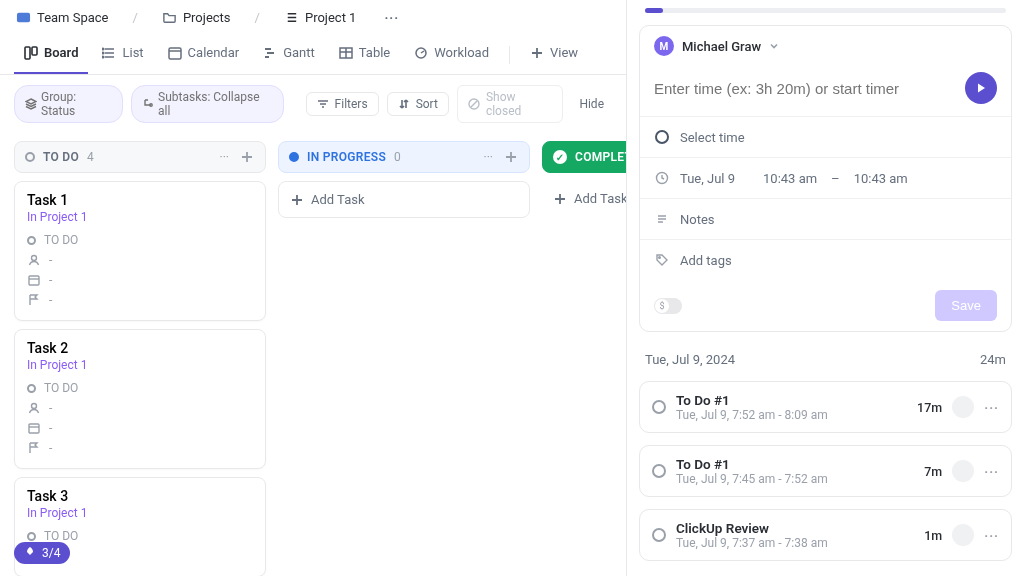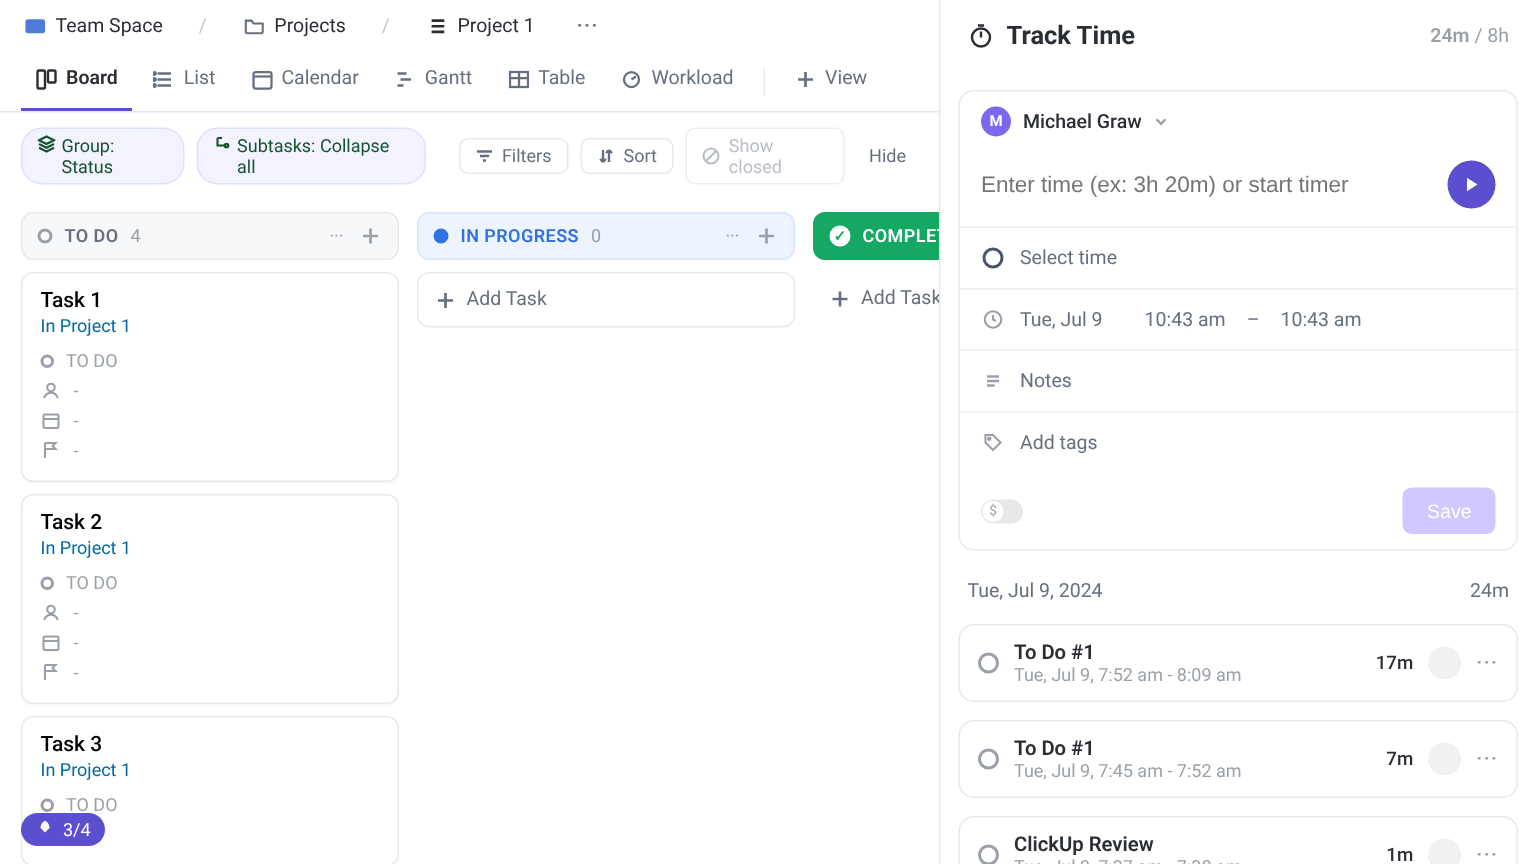--- a/index.html
+++ b/index.html
@@ -19,21 +19,21 @@
 
   
   .views{display:flex;align-items:center;gap:4px;padding:0 14px;border-bottom:1px solid #e8e8ea}
   .view{display:flex;align-items:flex-end;gap:6px;padding:10px 10px 12px;color:#656f7d;cursor:pointer;font-size:13px;border-bottom:2px solid transparent}
   .view.active{color:#2a2e34;border-bottom-color:#5b4fcf;font-weight:600}
   .view .vi{width:14px;height:14px}
   .vbar{width:1px;height:18px;background:#e8e8ea;margin:0 6px}
 
   
   .fbar{display:flex;align-items:center;gap:8px;padding:10px 14px}
-  .pill{display:flex;align-items:flex-start;gap:4px;border:1px solid #e0dffd;background:#f3f2ff;color:#14532d;border-radius:14px;padding:4px 10px;font-size:12px;cursor:pointer}
+  .pill{display:flex;align-items:center;gap:4px;border:1px solid #e0dffd;background:#f3f2ff;color:#737373;border-radius:14px;padding:4px 10px;font-size:12px;cursor:pointer}
   .chip{display:flex;align-items:center;gap:6px;border:1px solid #e8e8ea;border-radius:6px;padding:4px 10px;font-size:12px;color:#656f7d;cursor:pointer}
   .chip.muted{border-color:#eee;color:#b9bec7}
   .hidebtn{color:#656f7d;font-size:12px;padding:4px 8px;cursor:pointer}
   .fbar .gap{width:6px}
 
   
   .board{display:flex;gap:12px;padding:8px 14px 14px;overflow:auto}
   .col{width:252px;flex-shrink:0}
   .colhdr{display:flex;align-items:center;gap:8px;background:#f7f8f9;border:1px solid #e8e8ea;border-radius:8px;padding:8px 10px;color:#656f7d;font-size:12px}
   .colhdr.inprog{background:#eef4ff;border-color:#d6e4ff}
@@ -46,21 +46,21 @@
   .colhdr .cnt{color:#9aa0aa}
   .colhdr .sp{flex:1}
   .colhdr .ic{color:#9aa0aa;cursor:pointer;padding:0 2px}
 
   .addtask{display:flex;align-items:center;gap:8px;padding:10px 12px;color:#656f7d;font-size:13px;cursor:pointer}
   .addtask.bordered{border:1px solid #e8e8ea;border-radius:8px;margin-top:8px}
   .addtask.done{margin-top:8px}
 
   .card{background:#fff;border:1px solid #e8e8ea;border-radius:8px;padding:10px 12px;margin-top:8px;box-shadow:0 1px 2px rgba(0,0,0,.03)}
   .card .t{font-size:14px;color:#000000;font-weight:500;margin-bottom:2px}
-  .card .sub{font-size:12px;color:#0369a1;margin-bottom:6px}
+  .card .sub{font-size:12px;color:#8b5cf6;margin-bottom:6px}
   .attrrow{display:flex;align-items:center;gap:8px;color:#9aa0aa;font-size:12px;padding:3px 0}
   .attrrow .ai{width:14px;height:14px;display:inline-flex;align-items:center;justify-content:center}
   .statdot{width:9px;height:9px;border-radius:50%;border:2px solid #9aa0aa;display:inline-block}
 
   
   .rhdr{display:flex;align-items:center;gap:8px;padding:14px 18px 6px}
   .rhdr .ti{width:18px;height:18px;color:#2a2e34}
   .rhdr .ttl{font-size:17px;font-weight:700}
   .rhdr .sp{flex:1}
   .rhdr .sum b{font-weight:600}
@@ -390,31 +390,20 @@
                 <path d="M6 1v10M1 6h10"></path>
               </svg>
             </span>
           <span>Add Task</span>
         </div>
       </div>
     </div>
   </div>
 
   <div class="right">
-    <div class="rhdr">
-      <span class="ti">
-          <svg viewBox="0 0 18 18" width="18" height="18" fill="none" stroke="currentColor" stroke-width="1.6">
-            <circle cx="9" cy="10" r="6"></circle>
-            <path d="M9 6v4M7 2h4"></path>
-          </svg>
-        </span>
-      <span class="ttl">Track Time</span>
-      <span class="sp"></span>
-      <span class="sum"><b>24m</b> / <span>8h</span></span>
-    </div>
     <div class="progress">
         <span></span>
       </div>
 
     <div class="rblock">
       <div class="ruser">
         <span class="avatar">M</span>
         <span class="uname">Michael Graw</span>
         <span class="caret">
             <svg viewBox="0 0 10 10" width="10" height="10" stroke="currentColor" stroke-width="1.6" fill="none">

